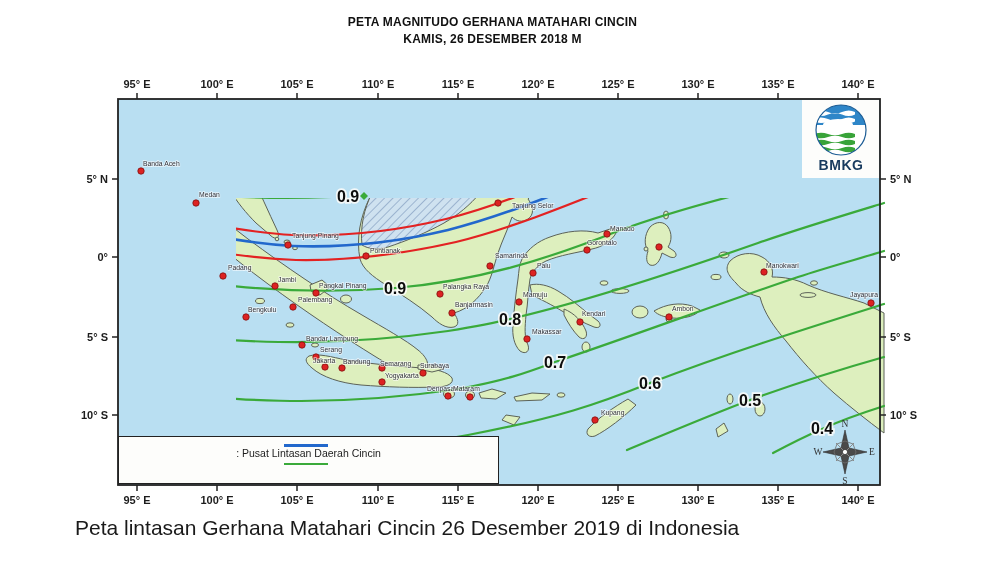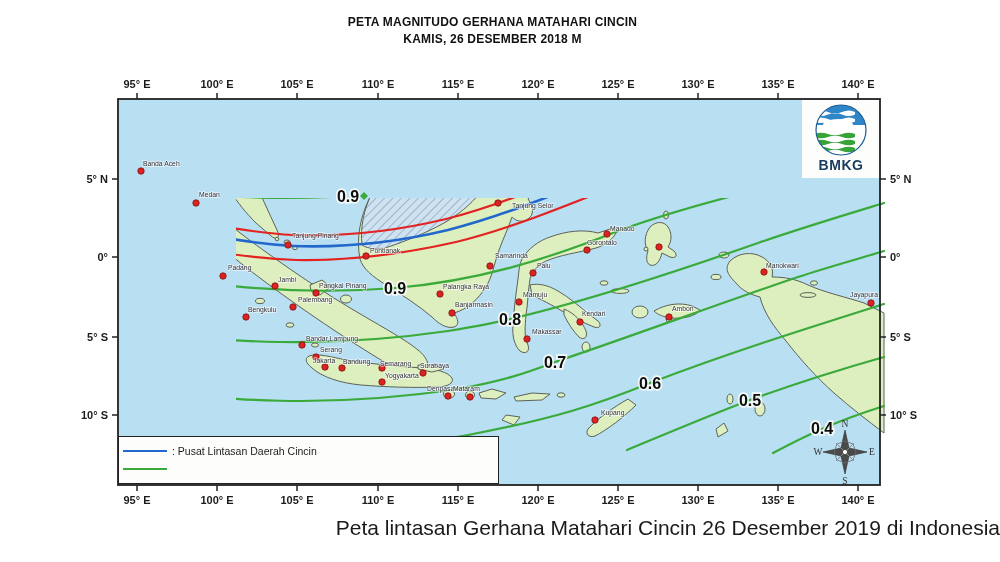--- a/index.html
+++ b/index.html
@@ -4,25 +4,25 @@
 <style>
   html,body{margin:0;padding:0;background:#ffffff;}
   .stage{position:relative;width:1000px;height:562px;background:#fff;overflow:hidden;
          font-family:"Liberation Sans", sans-serif;}
   .title-block{position:absolute;left:0;top:14px;width:985px;text-align:center;color:#111;}
   .title-block div{font-weight:bold;font-size:12px;line-height:16.5px;letter-spacing:.2px;}
   .map-svg{position:absolute;left:0;top:0;}
   .legend-box{position:absolute;left:118px;top:436px;width:381px;height:48px;background:#fdfdfb;
               border:1.6px solid #222;box-sizing:border-box;display:flex;flex-direction:column;
               justify-content:space-evenly;padding:2px 4px;}
-  .legend-row{display:flex;align-items:center;height:13px;}
+  .legend-row{display:flex;align-items:center;height:13px;flex-direction:column;}
   .legend-swatch{width:44px;height:2.6px;margin-right:5px;flex:0 0 auto;}
   .legend-text{font-size:10.5px;color:#1c1c1c;white-space:nowrap;}
-  .caption{position:absolute;left:0;top:516px;width:1000px;padding-left:112px;box-sizing:border-box;
-           text-align:right;font-size:21px;color:#1a1a1a;}
+  .caption{position:absolute;left:0;top:516px;width:1000px;padding-left:75px;box-sizing:border-box;
+           text-align:left;font-size:21px;color:#1a1a1a;}
   text{font-family:"Liberation Sans", sans-serif;}
   .axis-label{font-size:11px;font-weight:bold;fill:#1c1c1c;}
   .city-label{font-size:6.8px;fill:#303038;paint-order:stroke;stroke:rgba(255,255,255,.65);stroke-width:1.6px;}
   .mag-label{font-size:16px;font-weight:bold;fill:#0d0d0d;paint-order:stroke;stroke:rgba(253,253,250,.85);stroke-width:3.5px;}
   .compass-letter{font-family:"Liberation Serif", serif;font-size:9.5px;fill:#333;}
   .bmkg-text{font-size:14px;font-weight:bold;fill:#173a5e;letter-spacing:.5px;}
 </style>
 </head>
 <body>
 

